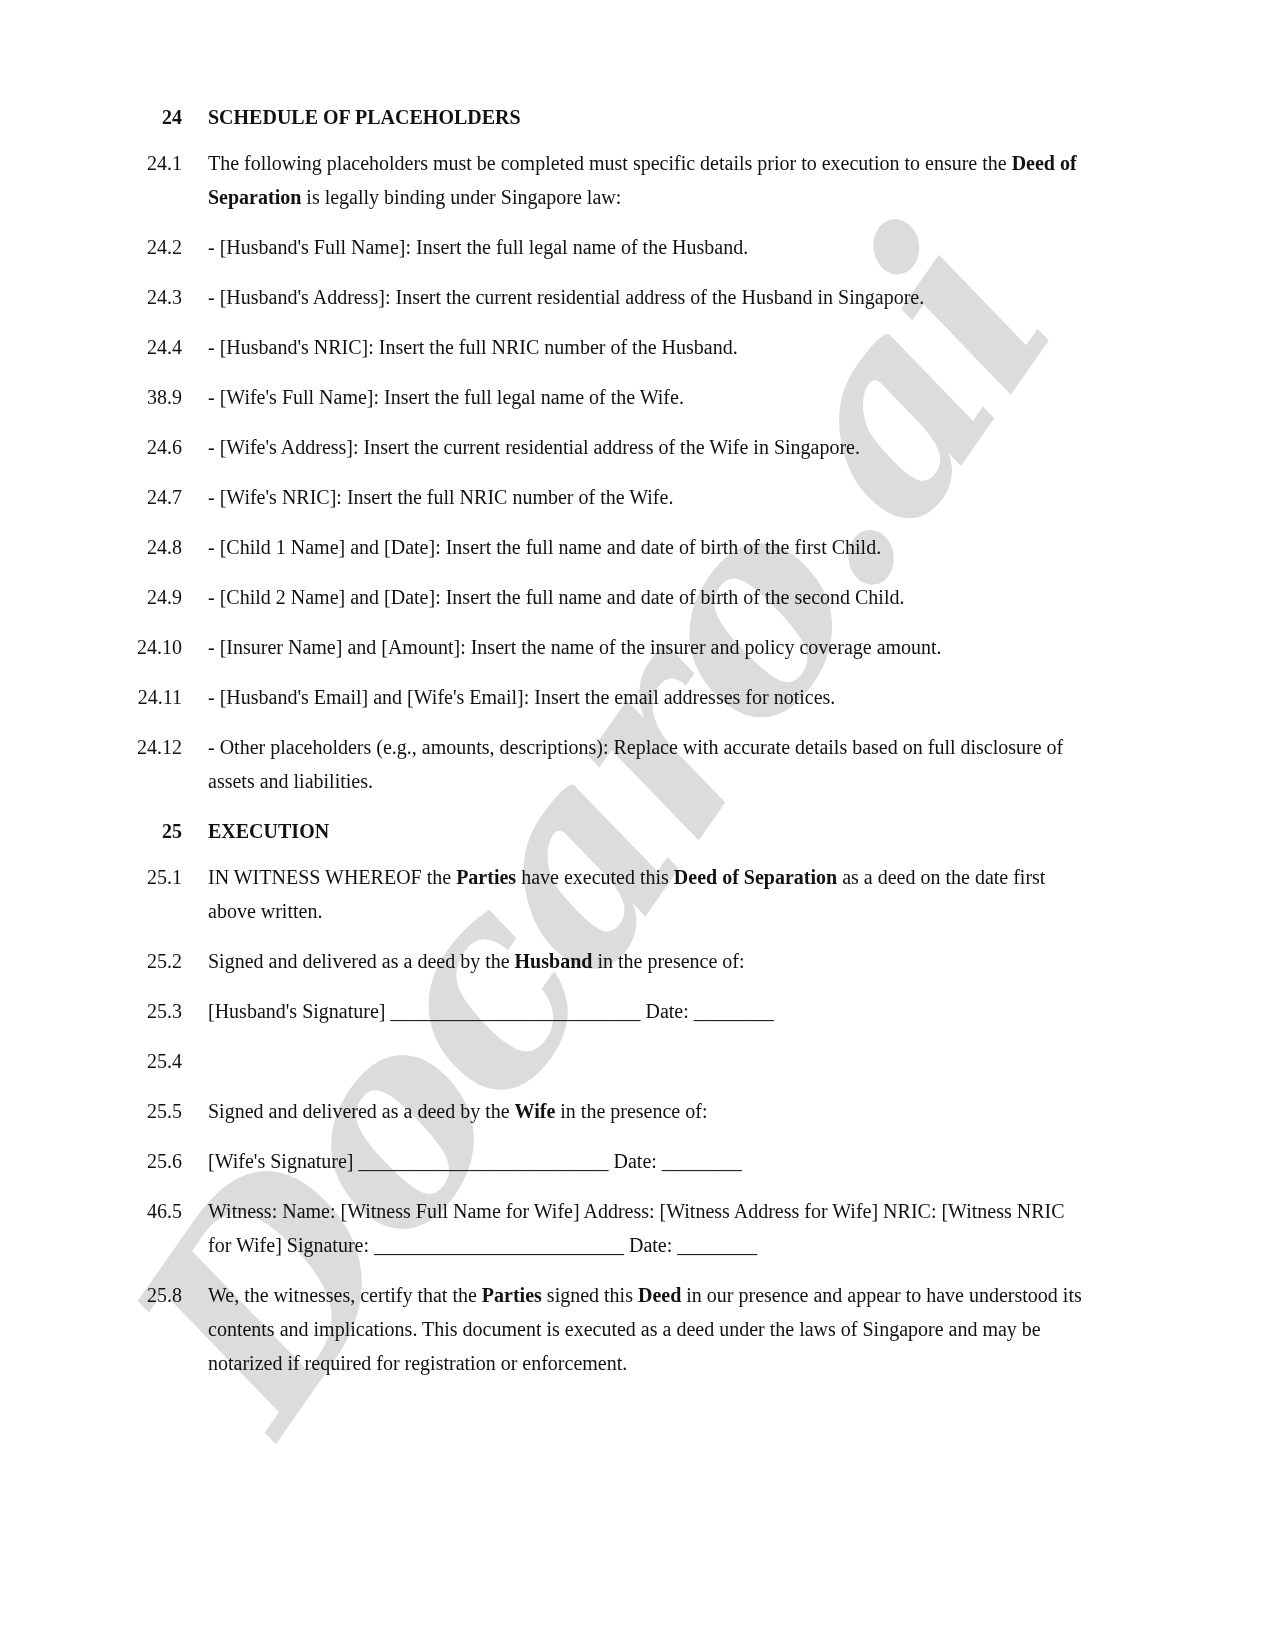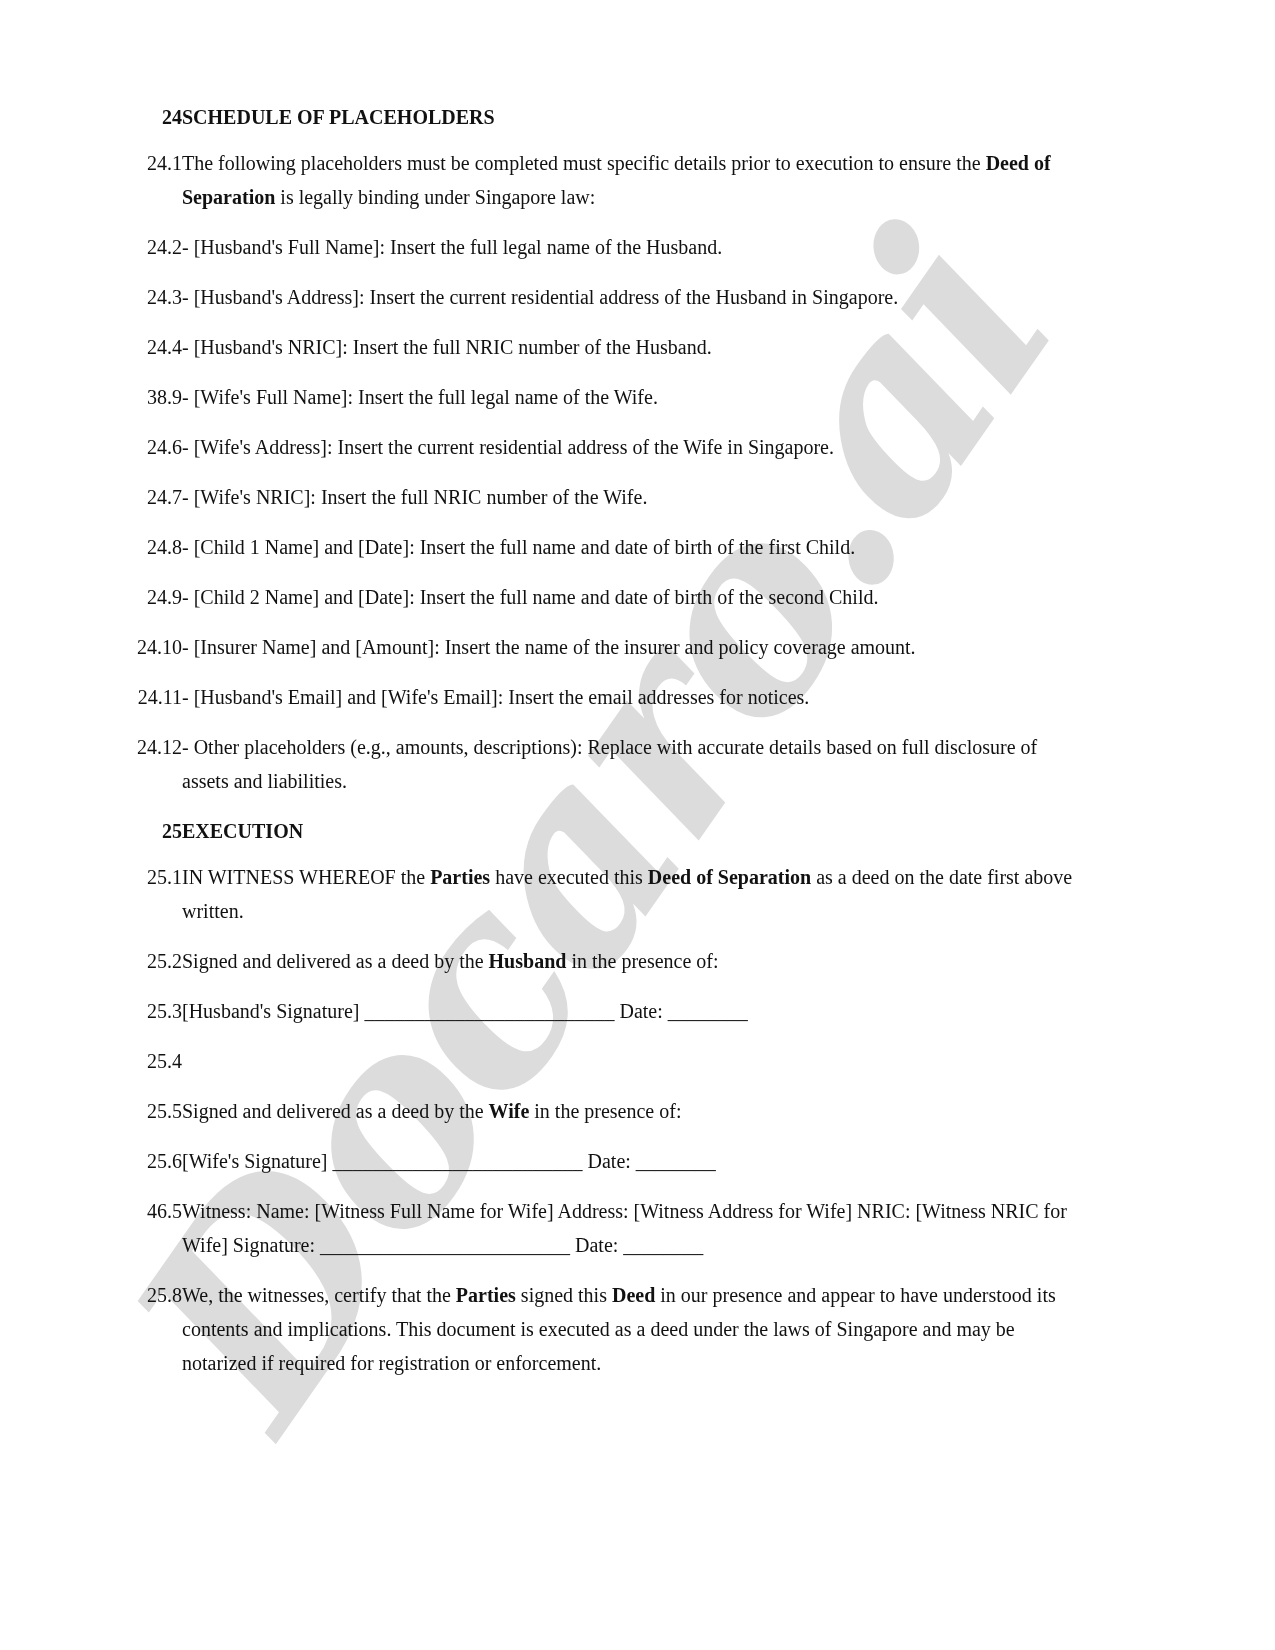--- a/index.html
+++ b/index.html
@@ -34,20 +34,21 @@
     z-index: 1;
     padding: 100px 190px 0 100px;
     font-size: 20px;
     line-height: 34px;
   }
   .section-block { margin: 0; }
   .section-block + .section-block { }
   .row {
     display: grid;
     grid-template-columns: 82px 1fr;
+    column-gap: 26px;
     margin-bottom: 16px;
   }
   .row .num { text-align: right; }
   .header-row { font-weight: bold; margin-bottom: 12px; }
   .seg-b { font-weight: bold; }
 </style>
 </head>
 <body>
 
 <div class="page" style="color: rgb(17, 17, 17); background: rgb(255, 255, 255);">

